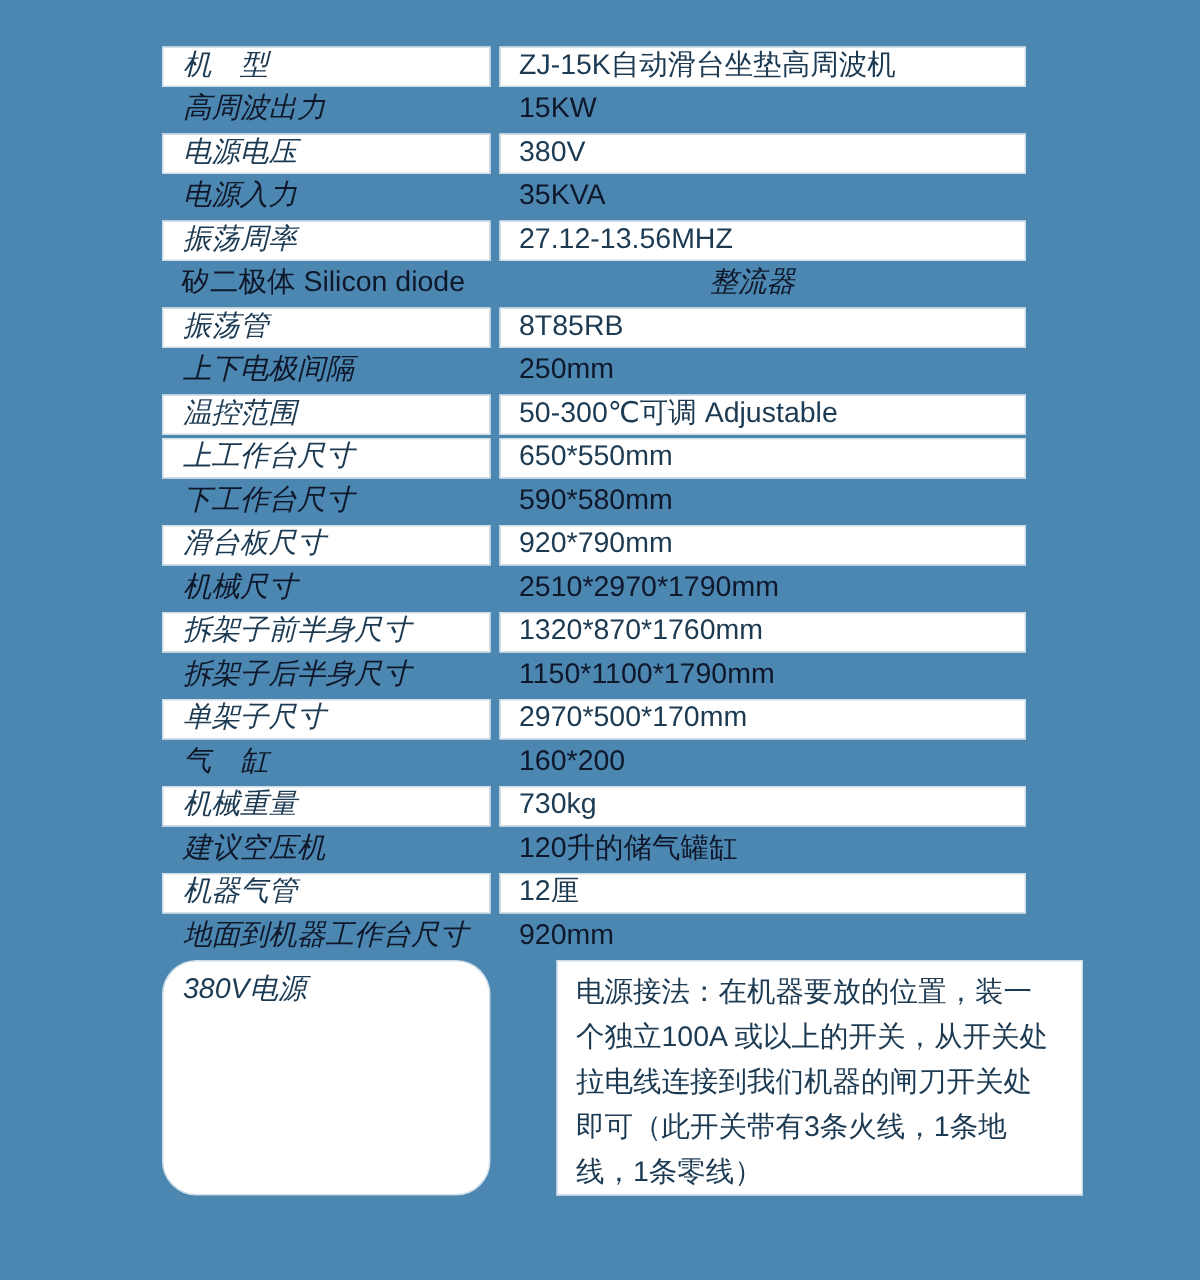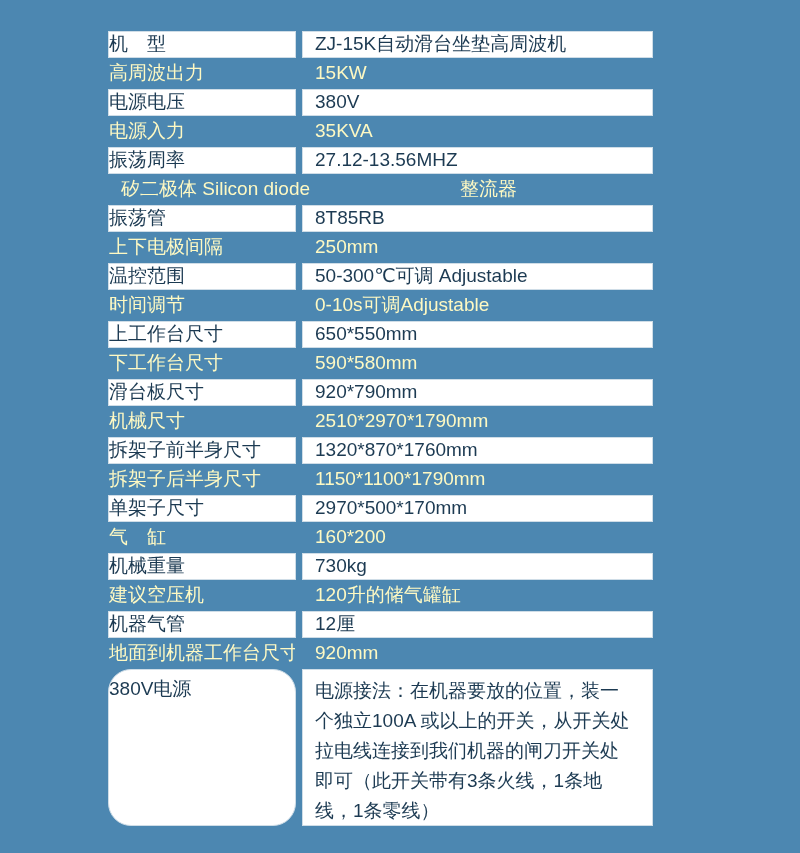--- a/index.html
+++ b/index.html
@@ -27,55 +27,58 @@
   .cell {
     box-sizing: border-box;
     display: flex;
     align-items: center;
     font-size: 19px;
     line-height: 1.2;
     white-space: nowrap;
     overflow: hidden;
   }
   .label-cell {
-    width: 188px;
+    width: 219px;
     margin-right: 6px;
+    padding-left: 13px;
     flex: none;
+    font-style: italic;
   }
   .value-cell {
     width: 351px;
     padding-left: 12px;
     flex: none;
   }
   .row:not(.tall) .cell { height: 27px; }
   .row.light .cell {
     background: #ffffff;
     color: #1c3a52;
     border: 1px solid #cfdde7;
   }
   .row.dark .cell {
     background: transparent;
-    color: #fef9c3;
+    color: #0f172a;
     border: 1px solid transparent;
   }
   .row.tall .cell {
     height: 157px;
     align-items: flex-start;
   }
   .row.tall .label-cell {
     padding-top: 8px;
     border-radius: 23px;
   }
   .row.tall .value-cell {
     display: block;
     padding-top: 6px;
     padding-right: 16px;
     line-height: 30px;
     white-space: normal;
     overflow: visible;
+    margin-left: 38px;
   }
 </style>
 </head>
 <body>
 
 <div class="spec-table">
   <div class="row light">
     <div class="cell label-cell">机　型</div>
     <div class="cell value-cell">ZJ-15K自动滑台坐垫高周波机</div>
   </div>
@@ -103,24 +106,20 @@
     <div class="cell label-cell">振荡管</div>
     <div class="cell value-cell">8T85RB</div>
   </div>
   <div class="row dark">
     <div class="cell label-cell">上下电极间隔</div>
     <div class="cell value-cell">250mm</div>
   </div>
   <div class="row light">
     <div class="cell label-cell">温控范围</div>
     <div class="cell value-cell">50-300℃可调 Adjustable</div>
-  </div>
-  <div class="row dark">
-    <div class="cell label-cell">时间调节</div>
-    <div class="cell value-cell">0-10s可调Adjustable</div>
   </div>
   <div class="row light">
     <div class="cell label-cell">上工作台尺寸</div>
     <div class="cell value-cell">650*550mm</div>
   </div>
   <div class="row dark">
     <div class="cell label-cell">下工作台尺寸</div>
     <div class="cell value-cell">590*580mm</div>
   </div>
   <div class="row light">

